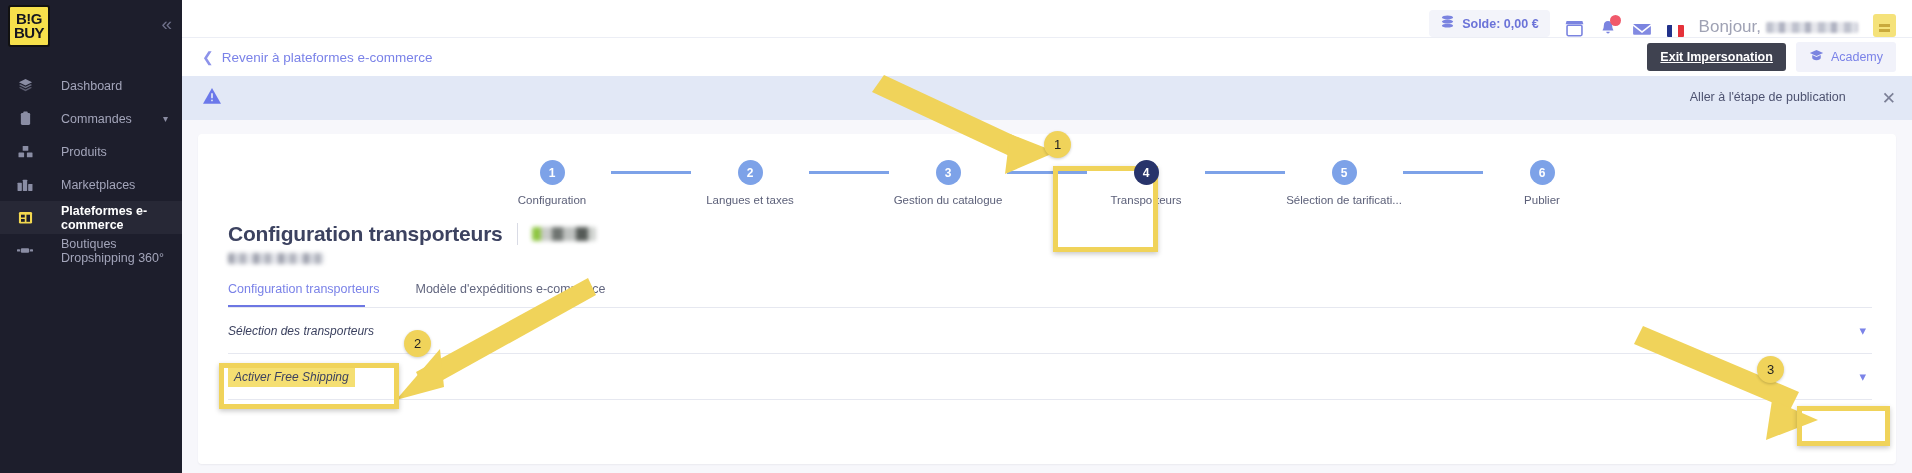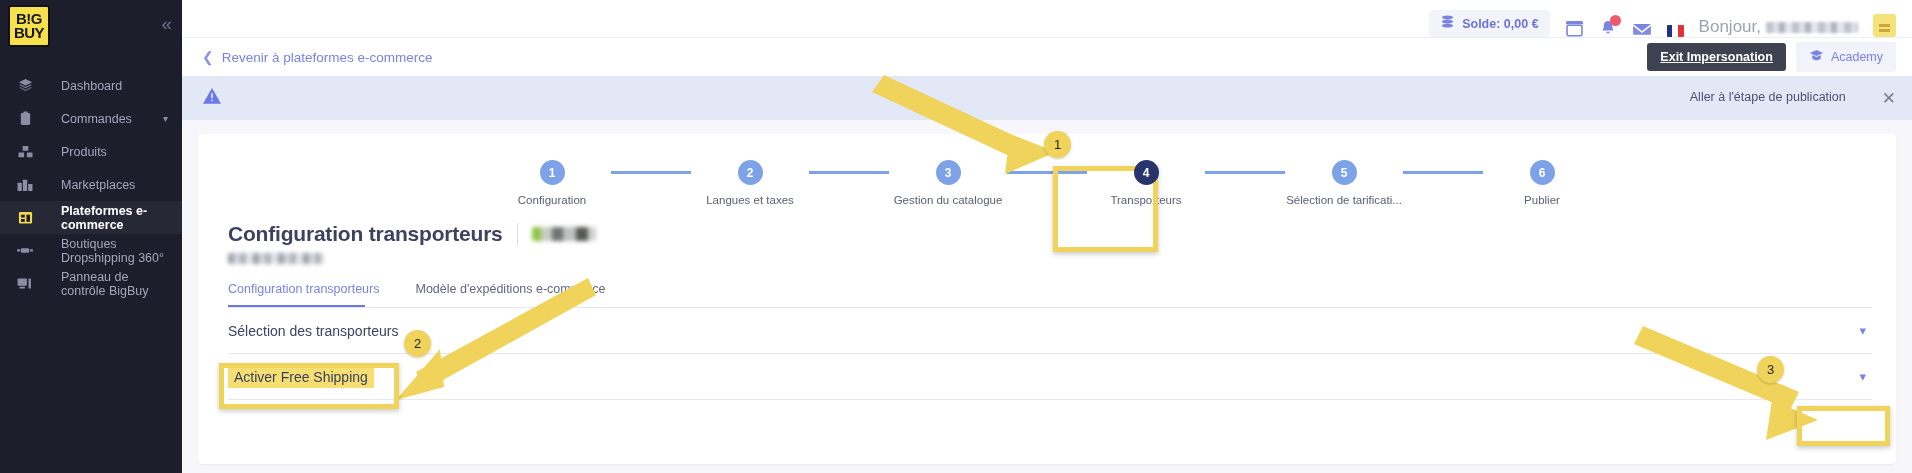--- a/index.html
+++ b/index.html
@@ -152,21 +152,21 @@
     content: ""; position: absolute; left: 0; right: 36px; bottom: 0;
     height: 2px; background: #6d77e3;
   }
   .tabs-rule { height: 1px; background: #e6e8f0; margin: 0 24px 0 30px; }
 
   
   .acc-row {
     display: flex; align-items: center; justify-content: space-between;
     height: 46px; margin: 0 24px 0 30px; border-bottom: 1px solid #e6e8f0;
   }
-  .acc-label { font-size: 14px; color: #3c4260; }
+  .acc-label { font-size: 12px; color: #3c4260; font-style: italic; }
   .acc-label.hl { background: #f5df72; padding: 3px 6px; }
   .acc-chev { color: #7b83e8; font-size: 13px; margin-right: 6px; cursor: pointer; }
 
   
   .ann { position: absolute; pointer-events: none; }
   .ann-badge {
     position: absolute; width: 27px; height: 27px; border-radius: 50%;
     background: #f0d35a; color: #232323; font-size: 13px; font-weight: 400;
     display: flex; align-items: center; justify-content: center;
     box-shadow: 0 1px 3px rgba(0,0,0,.2);
@@ -252,30 +252,20 @@
         <span class="sb-ico">
           <svg width="16" height="9" viewBox="0 0 17 9" fill="#8a8da4">
               <rect x="0" y="3.3" width="3.2" height="2.3" rx=".6"></rect>
               <rect x="4" y="2" width="9" height="5" rx="1.4"></rect>
               <rect x="13.8" y="3.3" width="3.2" height="2.3" rx=".6"></rect>
             </svg>
         </span>
         <span>Boutiques Dropshipping 360°</span>
       </div>
 
-      <div class="sb-item">
-        <span class="sb-ico">
-          <svg width="16" height="13" viewBox="0 0 17 14" fill="#8a8da4">
-              <rect x="0.5" y="1.5" width="10" height="8" rx=".8"></rect>
-              <rect x="2.5" y="10.6" width="6" height="1.8" rx=".6"></rect>
-              <rect x="12.3" y="1.5" width="2.6" height="11" rx=".7"></rect>
-            </svg>
-        </span>
-        <span>Panneau de contrôle BigBuy</span>
-      </div>
 
     </nav>
   </aside>
 
   <div class="main">
 
     <div class="topbar">
       <div class="solde">
         <span>
           <svg width="15" height="14" viewBox="0 0 16 15" fill="#7b84e0">

